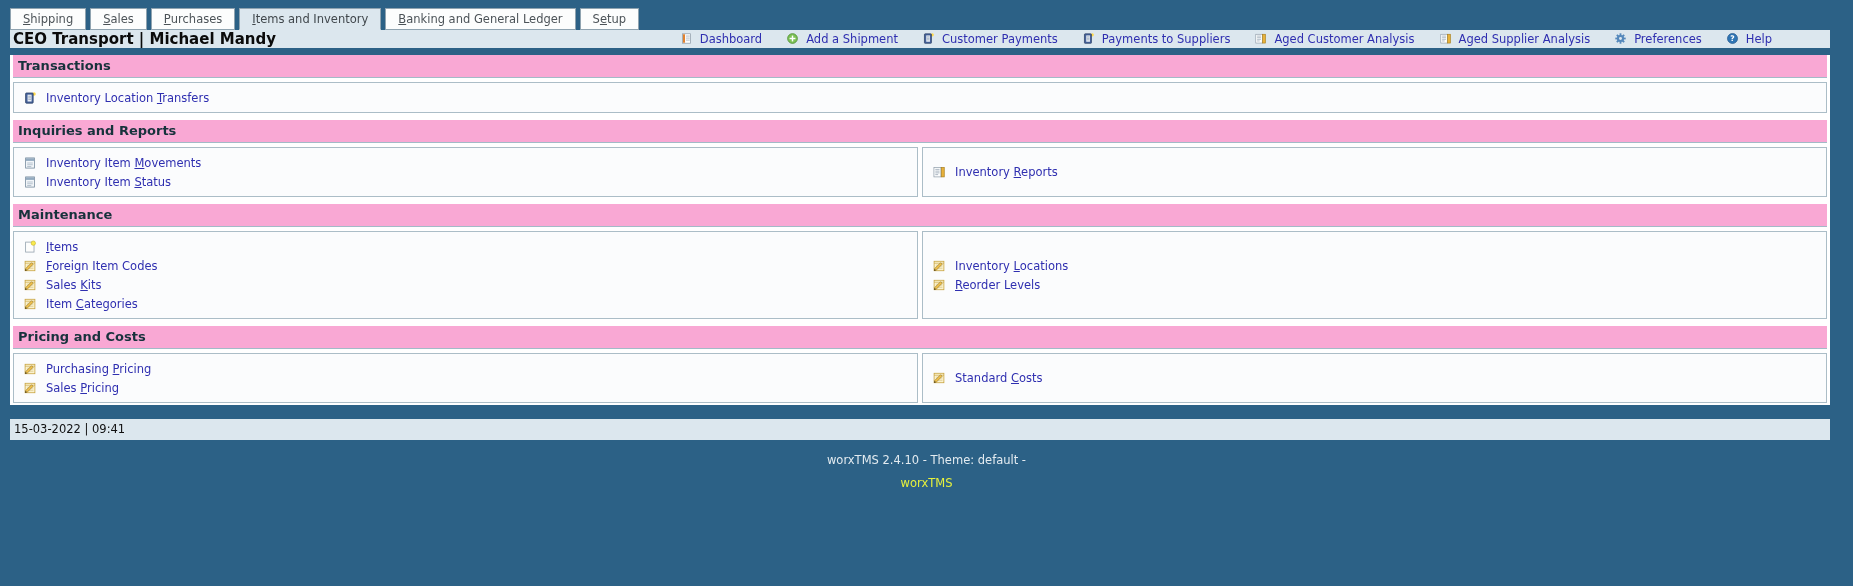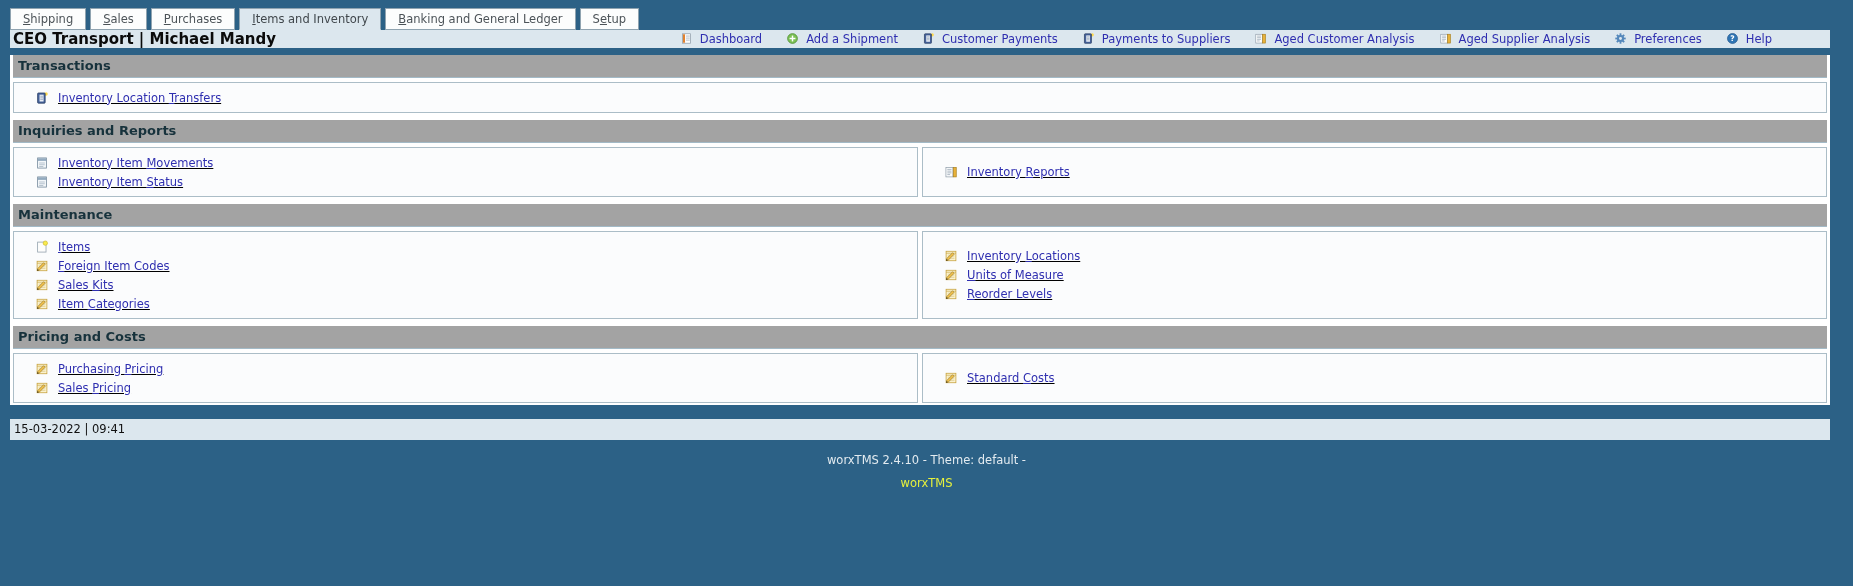--- a/index.html
+++ b/index.html
@@ -25,27 +25,27 @@
     background:#dce7ee;display:flex;justify-content:space-between;
     align-items:center;height:18px;padding:0 4px 0 3px;
   }
   .company{font-weight:bold;font-size:15px;color:#0b0b0b;white-space:nowrap;}
   .nav{display:flex;align-items:center;gap:24px;margin-right:54px;}
   .navlink{display:flex;align-items:center;gap:6px;font-size:11.5px;color:#2f2fb0;text-decoration:none;white-space:nowrap;}
 
   
   .content{background:#ffffff;padding:0 3px 2px;}
   .stitle{
-    margin-top:7px;background:#a3a3a3;border-bottom:1px solid #a3bac7;
+    margin-top:7px;background:#f9a8d4;border-bottom:1px solid #a3bac7;
     padding:3px 5px 4px;font-size:13px;font-weight:bold;color:#17323c;
   }
   .srow{display:flex;gap:4px;margin-top:4px;}
   .box{
-    flex:1;background:#fbfcfd;border:1px solid #abbdc7;padding:5px 12px;
-    display:flex;flex-direction:column;justify-content:center;min-width:0;text-decoration:underline;
+    flex:1;background:#fbfcfd;border:1px solid #abbdc7;padding:5px 0;
+    display:flex;flex-direction:column;justify-content:center;min-width:0;
   }
   .mrow{display:flex;align-items:center;gap:9px;padding-left:9px;height:19px;}
   .mlink{font-size:11.5px;color:#2f2fb0;text-decoration:none;white-space:nowrap;}
   .icn{display:inline-flex;width:14px;height:14px;flex:0 0 14px;}
   svg.i{width:14px;height:14px;display:block;}
   svg.i13{width:13px;height:13px;display:block;}
 
   
   .statusbar{background:#dce7ee;margin-top:14px;padding:3px 4px 4px;font-size:11.5px;color:#101010;}
 
@@ -296,28 +296,20 @@
               </svg>
             </span>
           <a class="mlink">Inventory <u>L</u>ocations</a>
         </div>
         <div class="mrow">
           <span class="icn">
               <svg class="i" viewBox="0 0 16 16">
                 <use href="#sym-edit"></use>
               </svg>
             </span>
-          <a class="mlink"><u>U</u>nits of Measure</a>
-        </div>
-        <div class="mrow">
-          <span class="icn">
-              <svg class="i" viewBox="0 0 16 16">
-                <use href="#sym-edit"></use>
-              </svg>
-            </span>
           <a class="mlink"><u>R</u>eorder Levels</a>
         </div>
       </div>
     </div>
 
     <div class="stitle">Pricing and Costs</div>
     <div class="srow">
       <div class="box">
         <div class="mrow">
           <span class="icn">

